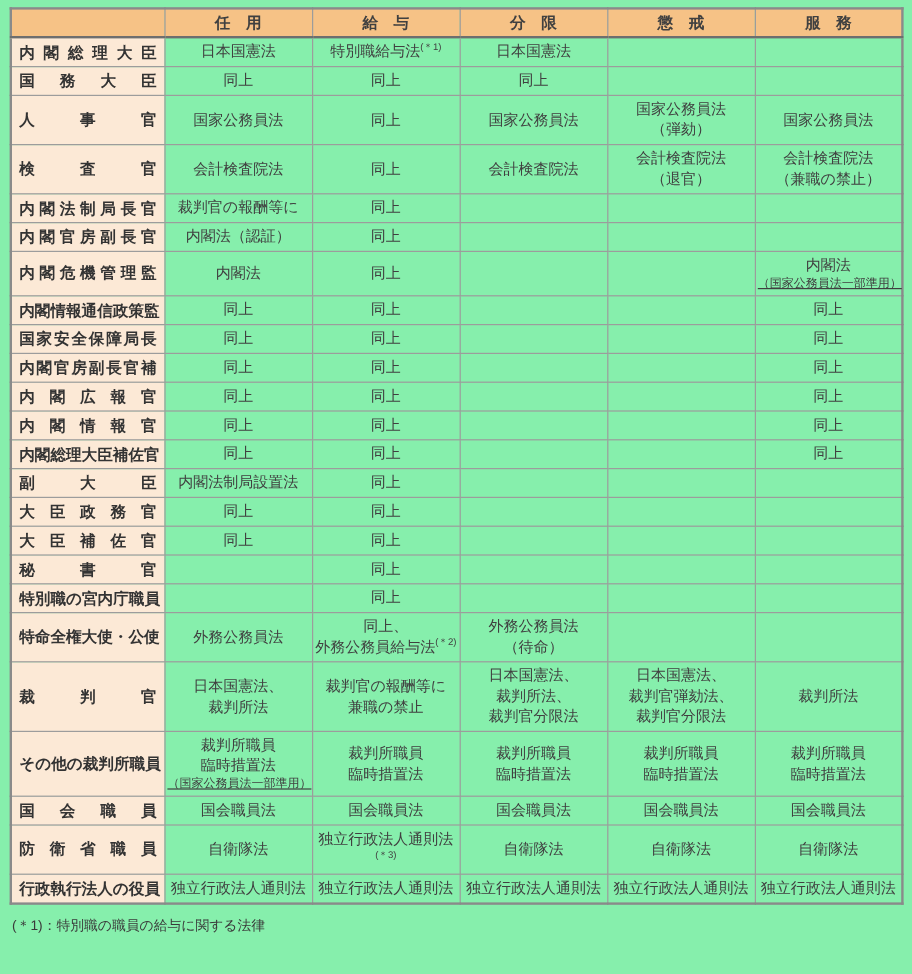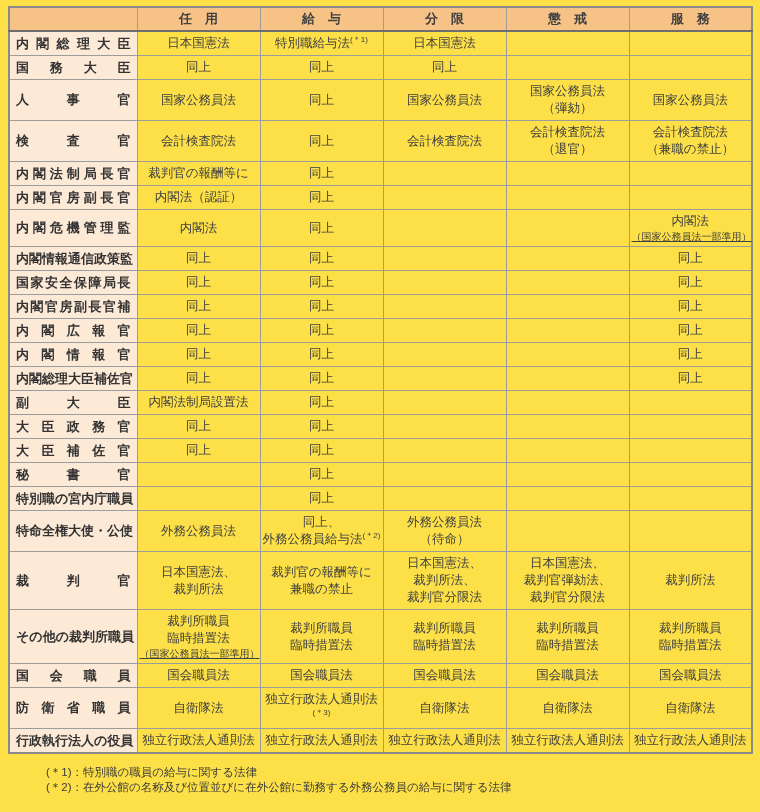--- a/index.html
+++ b/index.html
@@ -1,17 +1,17 @@
 <!DOCTYPE html>
 <html><head>
 <meta charset="utf-8">
 <style>
   html,body{margin:0;padding:0;background:#ffffff;}
   body{font-family:"Liberation Sans","DejaVu Sans",sans-serif;color:#3a3a3a;}
-  .page{width:760px;height:812px;box-sizing:border-box;padding:6px 8px 0 8px;background:#fde047;overflow:hidden;}
+  .page{width:760px;height:812px;box-sizing:border-box;padding:6px 8px 0 8px;background:#86efac;overflow:hidden;}
 
   table{border-collapse:collapse;table-layout:fixed;width:744px;border:2px solid #8a8a8a;}
   th,td{border:1px solid #9c9c9c;box-sizing:border-box;vertical-align:middle;}
 
   thead th{
     background:#f6c286;
     height:24px;
     font-size:13px;
     font-weight:bold;
     color:#404040;
@@ -37,21 +37,21 @@
     color:#404040;
     text-align:center;
     padding:3px 2px;
     line-height:17px;
     height:17px;
   }
   .t{white-space:pre-line;}
   td sup{font-size:8px;vertical-align:super;line-height:0;}
   .small{display:block;font-size:10px;line-height:13px;white-space:nowrap;text-decoration:underline;}
 
-  .footnotes{margin-top:11px;padding-left:2px;margin-left:36px;}
+  .footnotes{margin-top:11px;padding-left:2px;}
   .footnote{font-size:11.5px;line-height:14.5px;color:#3a3a3a;}
 </style>
 </head>
 <body>
 
 <div class="page">
 
   <table>
       <colgroup>
         <col style="width: 128px;">
@@ -495,16 +495,15 @@
           <td><span class="t">独立行政法人通則法</span></td>
           <td><span class="t">独立行政法人通則法</span></td>
           <td><span class="t">独立行政法人通則法</span></td>
           <td><span class="t">独立行政法人通則法</span></td>
         </tr>
       </tbody>
     </table>
 
   <div class="footnotes">
     <div class="footnote">(＊1)：特別職の職員の給与に関する法律</div>
-    <div class="footnote">(＊2)：在外公館の名称及び位置並びに在外公館に勤務する外務公務員の給与に関する法律</div>
   </div>
 
 </div>
 
 </body></html>

